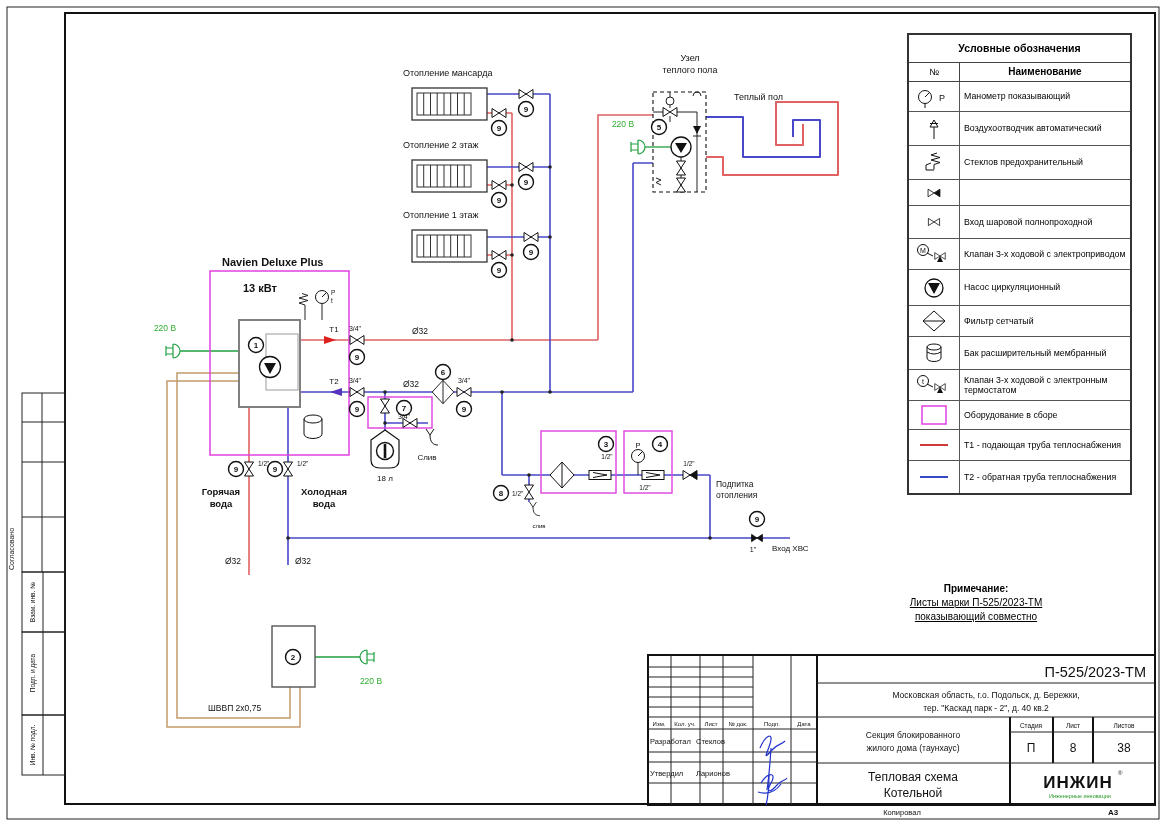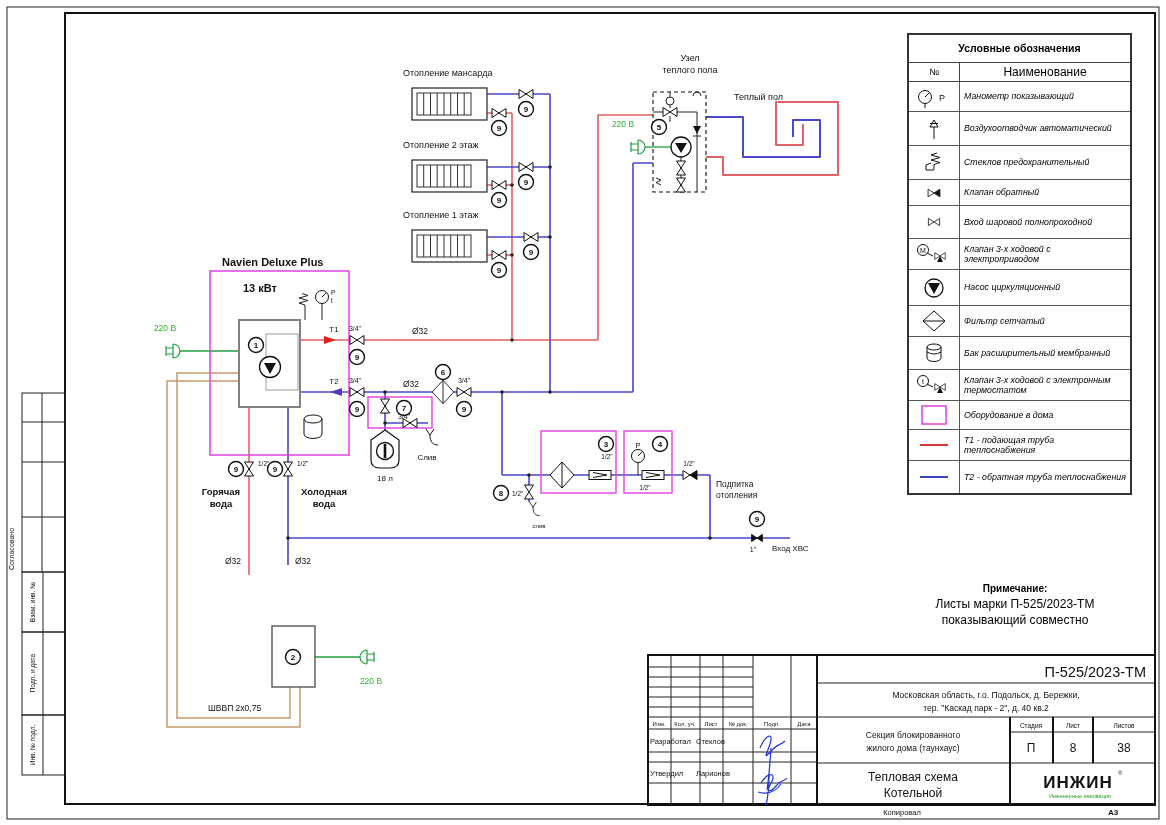--- a/index.html
+++ b/index.html
@@ -12,29 +12,29 @@
   .t6{font-size:6px;} .t65{font-size:6.5px;} .t7{font-size:7px;} .t75{font-size:7.5px;}
   .t8{font-size:8px;} .t85{font-size:8.5px;} .t9{font-size:9px;} .t95{font-size:9.5px;}
   .t11{font-size:11px;} .t12{font-size:12px;} .t145{font-size:14.5px;}
   .b{font-weight:bold;} .mid{text-anchor:middle;} .end{text-anchor:end;}
   .grn{fill:#2fae2f;}
   
   #legend{position:absolute;left:907px;top:33px;width:225px;border:2px solid #333;background:#fff;box-sizing:border-box;}
   #legend .ttl{height:27px;line-height:27px;text-align:center;font-weight:bold;font-size:10.5px;border-bottom:1px solid #444;}
   #legend .hdr{display:flex;height:18px;border-bottom:1px solid #444;}
   #legend .hdr .c1{width:50px;border-right:1px solid #444;text-align:center;font-size:9px;line-height:18px;}
-  #legend .hdr .c2{flex:1;text-align:center;font-weight:normal;font-size:12px;line-height:18px;}
+  #legend .hdr .c2{flex:1;text-align:center;font-weight:bold;font-size:10px;line-height:18px;}
   #legend .row{display:flex;border-bottom:1px solid #555;}
   #legend .row:last-child{border-bottom:none;text-align:right;}
   #legend .ic{width:50px;border-right:1px solid #555;display:flex;align-items:center;justify-content:center;}
-  #legend .nm{flex:1;display:flex;align-items:center;padding:1px 4px;font-size:8.8px;line-height:1.15;font-style:italic;}
+  #legend .nm{flex:1;display:flex;align-items:center;padding:1px 4px;font-size:8.8px;line-height:1.15;}
   
-  #note{position:absolute;left:925px;top:583px;width:180px;text-align:center;}
+  #note{position:absolute;left:886px;top:583px;width:180px;text-align:center;}
   #note .nt{font-weight:bold;font-size:10px;margin-bottom:2px;}
-  #note .nl{font-size:12px;line-height:1.35;}
+  #note .nl{font-size:10px;line-height:1.35;text-decoration:underline;}
 </style>
 </head>
 <body>
 
 <div id="page">
 
 <svg width="1166" height="825" viewBox="0 0 1166 825" style="position:absolute;left:0;top:0;">
   <defs>
     <g id="vh">
           <path d="M-7,-4.5 L0,0 L-7,4.5 Z M7,-4.5 L0,0 L7,4.5 Z" fill="#fff" stroke="#111" stroke-width="1"></path>
@@ -449,21 +449,20 @@
           </svg>
     </div>
     <div class="nm">Стеклов предохранительный</div>
   </div>
   <div class="row" style="height:25px">
     <div class="ic">
       <svg width="44" height="22">
             <use href="#cvr" transform="translate(22,11) scale(0.85)"></use>
           </svg>
     </div>
-    <div class="nm">Клапан обратный</div>
   </div>
   <div class="row" style="height:32px">
     <div class="ic">
       <svg width="44" height="24">
             <use href="#vh" transform="translate(22,12) scale(0.8)"></use>
           </svg>
     </div>
     <div class="nm">Вход шаровой полнопроходной</div>
   </div>
   <div class="row" style="height:30px">
@@ -517,21 +516,21 @@
           </svg>
     </div>
     <div class="nm">Клапан 3-х ходовой с электронным термостатом</div>
   </div>
   <div class="row" style="height:28px">
     <div class="ic">
       <svg width="44" height="24">
             <rect x="10" y="3" width="24" height="18" fill="none" stroke="#e040e0" stroke-width="1.5"></rect>
           </svg>
     </div>
-    <div class="nm">Оборудование в дома</div>
+    <div class="nm">Оборудование в сборе</div>
   </div>
   <div class="row" style="height:30px">
     <div class="ic">
       <svg width="44" height="24">
             <line x1="8" y1="12" x2="36" y2="12" stroke="#cc2222" stroke-width="1.8"></line>
           </svg>
     </div>
     <div class="nm">Т1 - подающая труба теплоснабжения</div>
   </div>
   <div class="row" style="height:32px">

